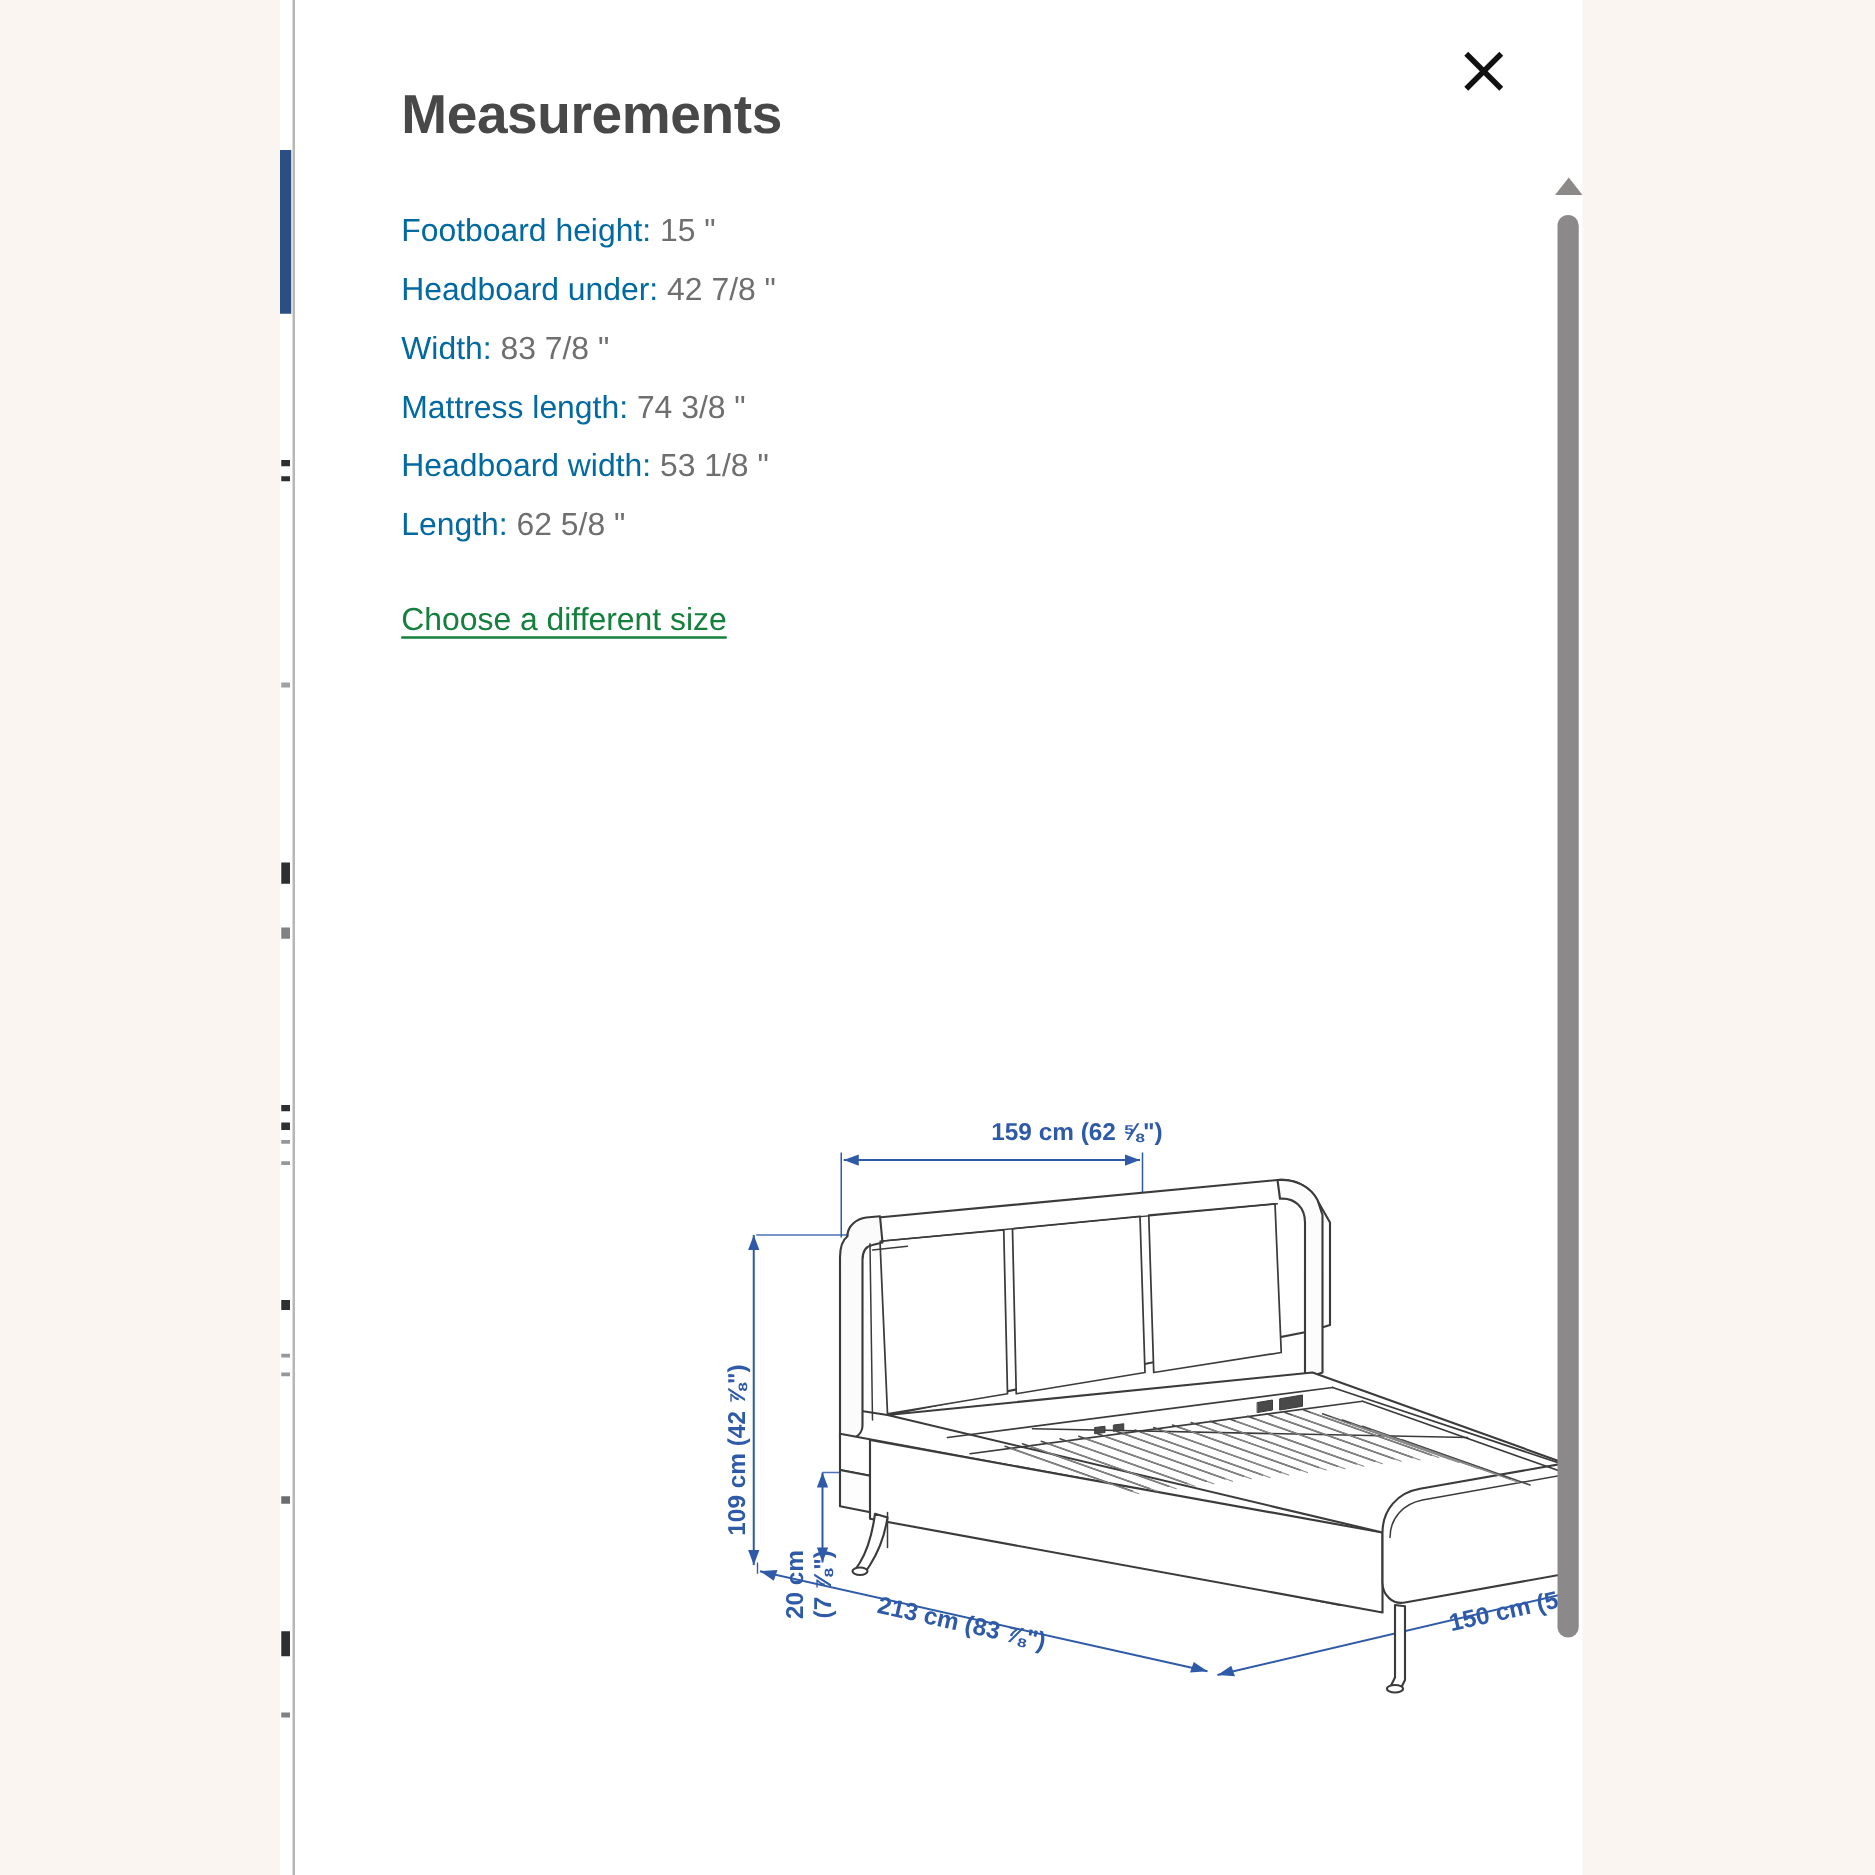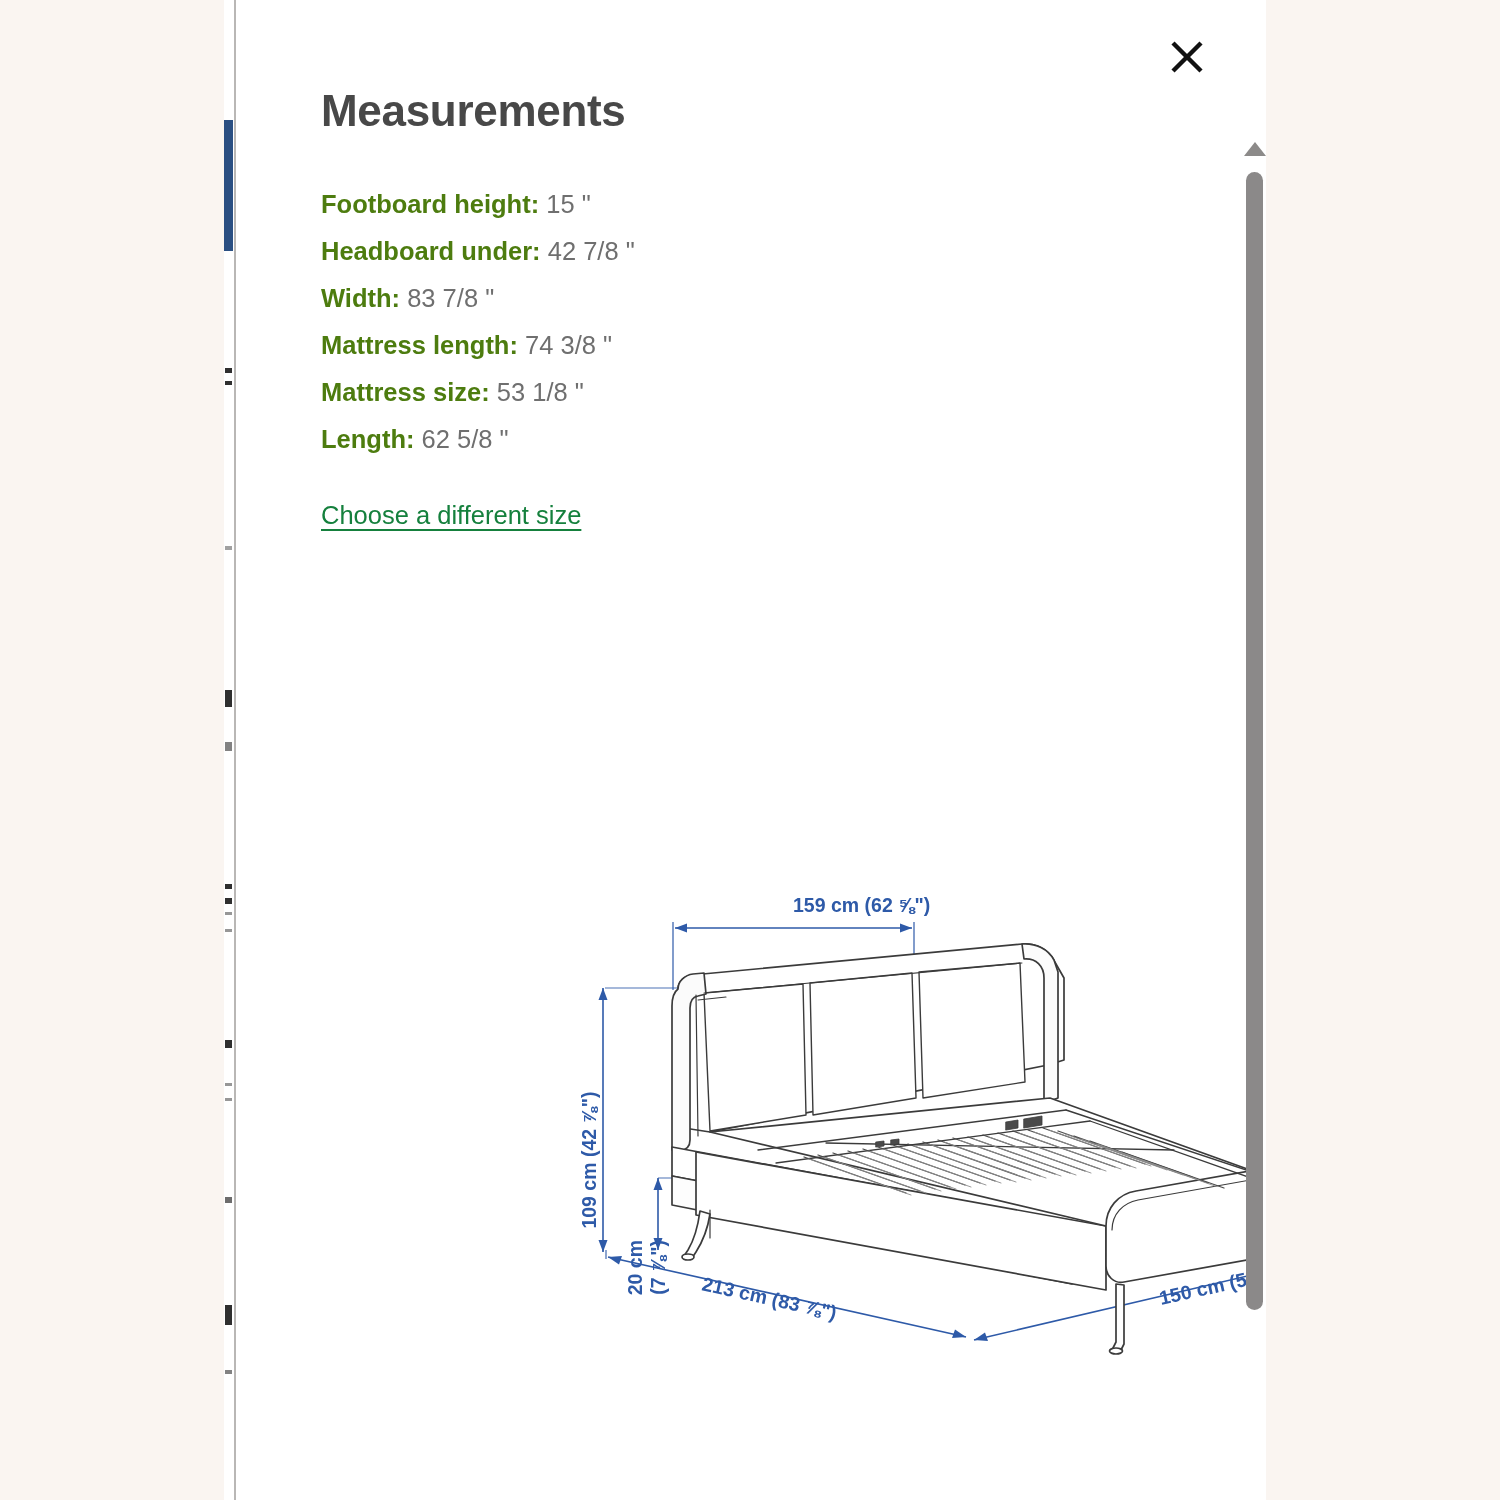--- a/index.html
+++ b/index.html
@@ -80,42 +80,42 @@
 
   
   #content {
     position: absolute;
     left: 85px;
     top: 0;
     width: 900px;
   }
   #page-title {
     margin: 0;
-    padding-top: 86px;
+    padding-top: 67px;
     font-size: 44px;
     font-weight: bold;
     color: #484848;
     letter-spacing: -0.3px;
     line-height: 1.15;
   }
   #measure-list {
     margin: 0;
     padding: 0;
     list-style: none;
     margin-top: 44px;
   }
   #measure-list li {
     font-size: 25.5px;
     color: #6b6b6b;
     line-height: 47px;
     white-space: nowrap;
   }
   #measure-list li .mlabel {
-    font-weight: bold;
-    color: #4d7c0f;
+    font-weight: normal;
+    color: #0369a1;
     text-align: center;
   }
   #measure-list li .mvalue {
     color: #6f6f6f;
   }
   #size-link {
     display: inline-block;
     margin-top: 38px;
     font-size: 25.5px;
     color: #15803d;
@@ -212,21 +212,21 @@
       </li>
       <li>
         <span class="mlabel">Width:</span>
         <span class="mvalue">83 7/8 "</span>
       </li>
       <li>
         <span class="mlabel">Mattress length:</span>
         <span class="mvalue">74 3/8 "</span>
       </li>
       <li>
-        <span class="mlabel">Mattress size:</span>
+        <span class="mlabel">Headboard width:</span>
         <span class="mvalue">53 1/8 "</span>
       </li>
       <li>
         <span class="mlabel">Length:</span>
         <span class="mvalue">62 5/8 "</span>
       </li>
     </ul>
 
     <a id="size-link" href="#">Choose a different size</a>
   </div>

